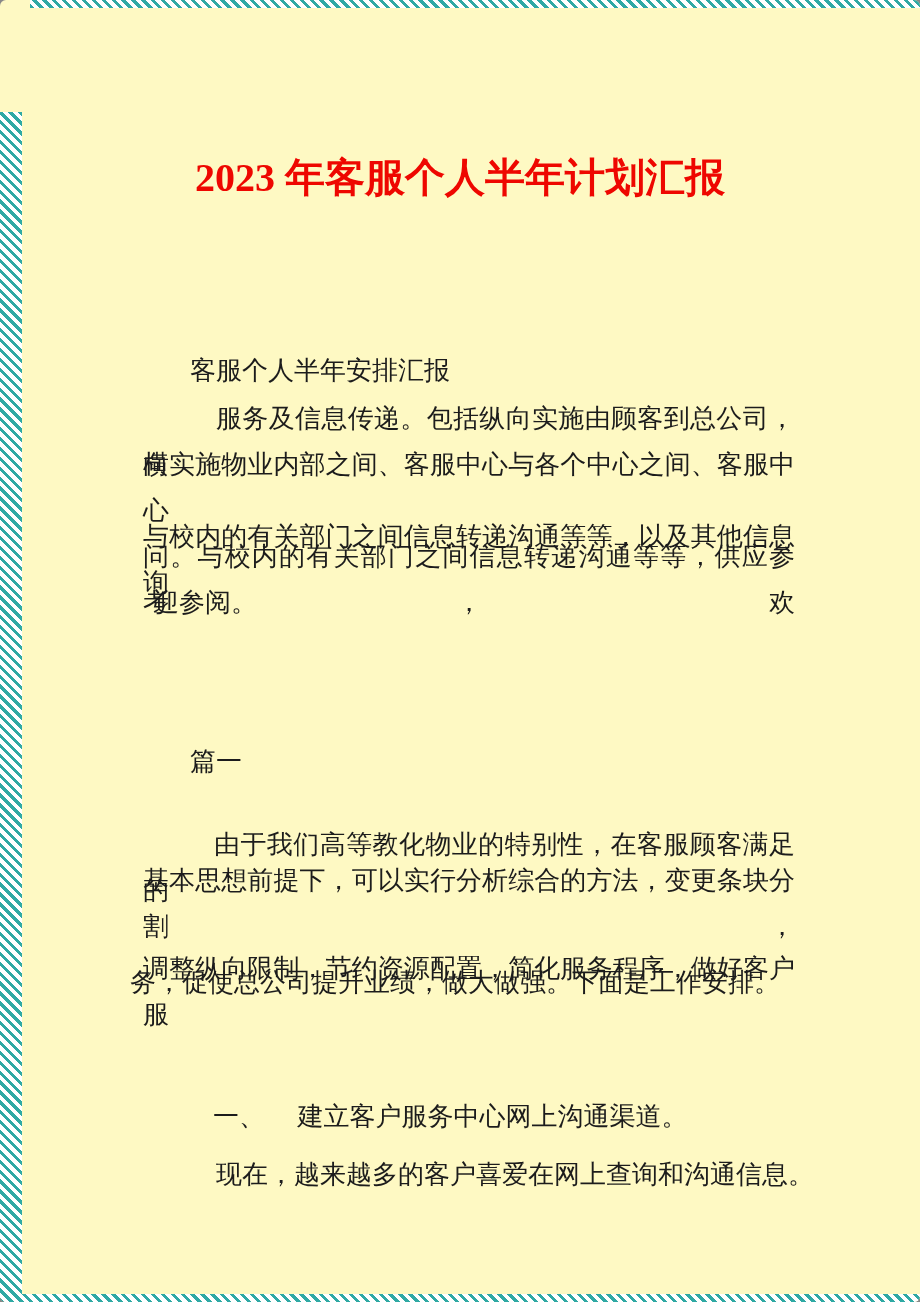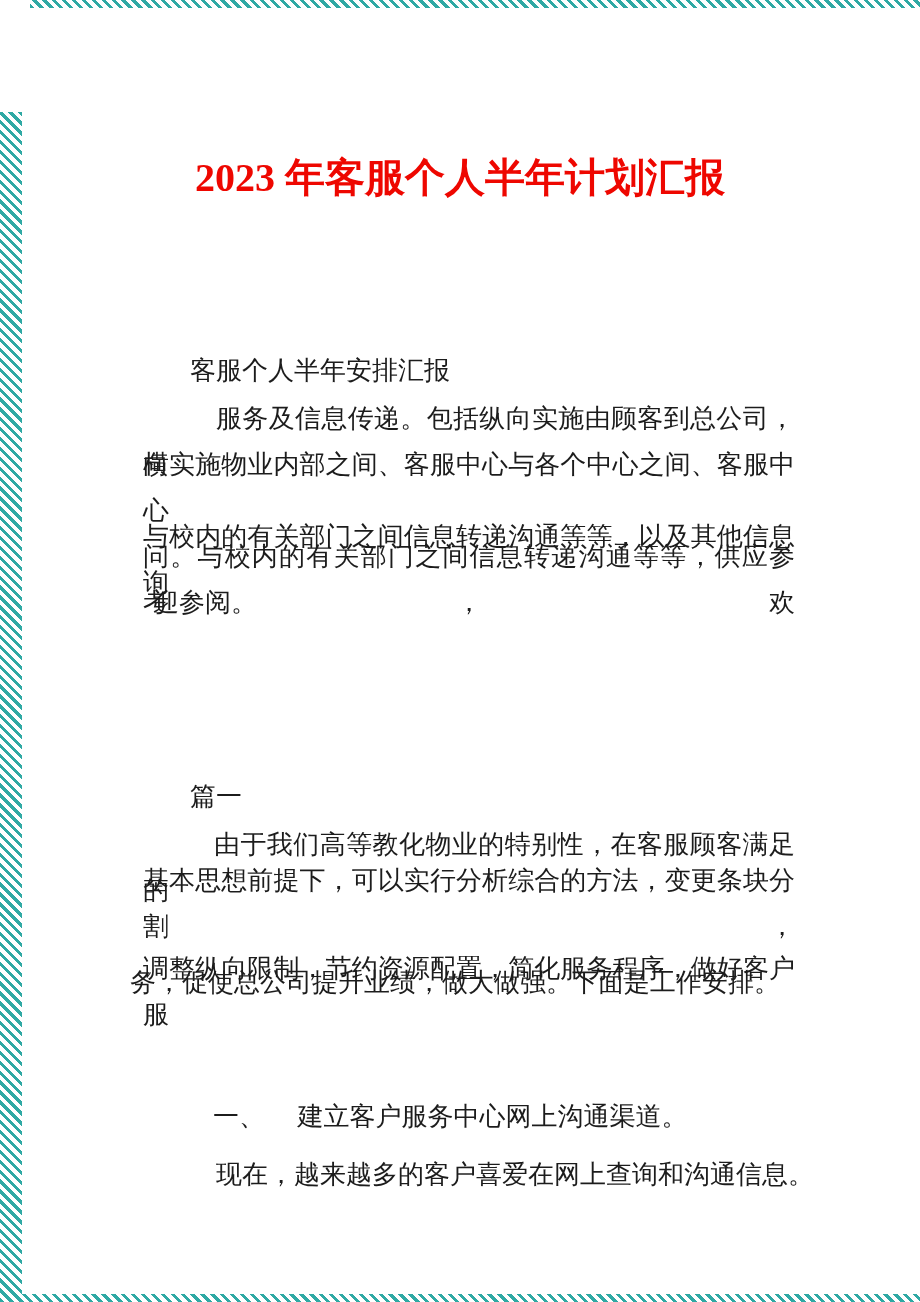--- a/index.html
+++ b/index.html
@@ -1,21 +1,22 @@
 <!DOCTYPE html>
 <html><head>
 <meta charset="utf-8">
 <style>
   html,body{margin:0;padding:0;background:#888;}
   #page{
     position:relative;
     width:920px;height:1302px;
-    background:#ffffff;
+    background:#fef9c3;
     overflow:hidden;
     font-family:"Liberation Serif","DejaVu Serif",serif;
+    border-radius:6px;
   }
   .stripe{
     position:absolute;
     background:repeating-linear-gradient(45deg,#2fa9a4 0 3px,#ffffff 3px 7px);
   }
   #stripe-top{left:30px;top:0;width:890px;height:8px;}
   #stripe-left{left:0;top:112px;width:22px;height:1190px;}
   #stripe-bottom{left:0;top:1294px;width:920px;height:8px;}
   .doc-title{
     position:absolute;
@@ -53,21 +54,21 @@
   <div class="doc-title">2023 年客服个人半年计划汇报</div>
 
   <div class="line" style="left:190px;top:321px;">客服个人半年安排汇报</div>
 
   <div class="line just" style="left:143px;top:369px;width:652px;text-indent:73px;">服务及信息传递。包括纵向实施由顾客到总公司，横</div>
   <div class="line just" style="left:143px;top:415px;width:652px;">向实施物业内部之间、客服中心与各个中心之间、客服中心</div>
   <div class="line just" style="left:143px;top:487px;width:652px;">与校内的有关部门之间信息转递沟通等等，以及其他信息询</div>
   <div class="line just" style="left:143px;top:507px;width:652px;">问。与校内的有关部门之间信息转递沟通等等，供应参考，欢</div>
   <div class="line" style="left:153px;top:553px;">迎参阅。</div>
 
-  <div class="line" style="left:190px;top:747px;">篇一</div>
+  <div class="line" style="left:190px;top:712px;">篇一</div>
 
   <div class="line just" style="left:143px;top:795px;width:652px;text-indent:71px;">由于我们高等教化物业的特别性，在客服顾客满足的</div>
   <div class="line just" style="left:143px;top:831px;width:652px;">基本思想前提下，可以实行分析综合的方法，变更条块分割，</div>
   <div class="line just" style="left:143px;top:919px;width:652px;">调整纵向限制，节约资源配置，简化服务程序，做好客户服</div>
   <div class="line" style="left:130px;top:933px;">务，促使总公司提升业绩，做大做强。下面是工作安排。</div>
 
   <div class="line" style="left:213px;top:1067px;">一、　 建立客户服务中心网上沟通渠道。</div>
 
   <div class="line" style="left:216px;top:1125px;">现在，越来越多的客户喜爱在网上查询和沟通信息。</div>
 

